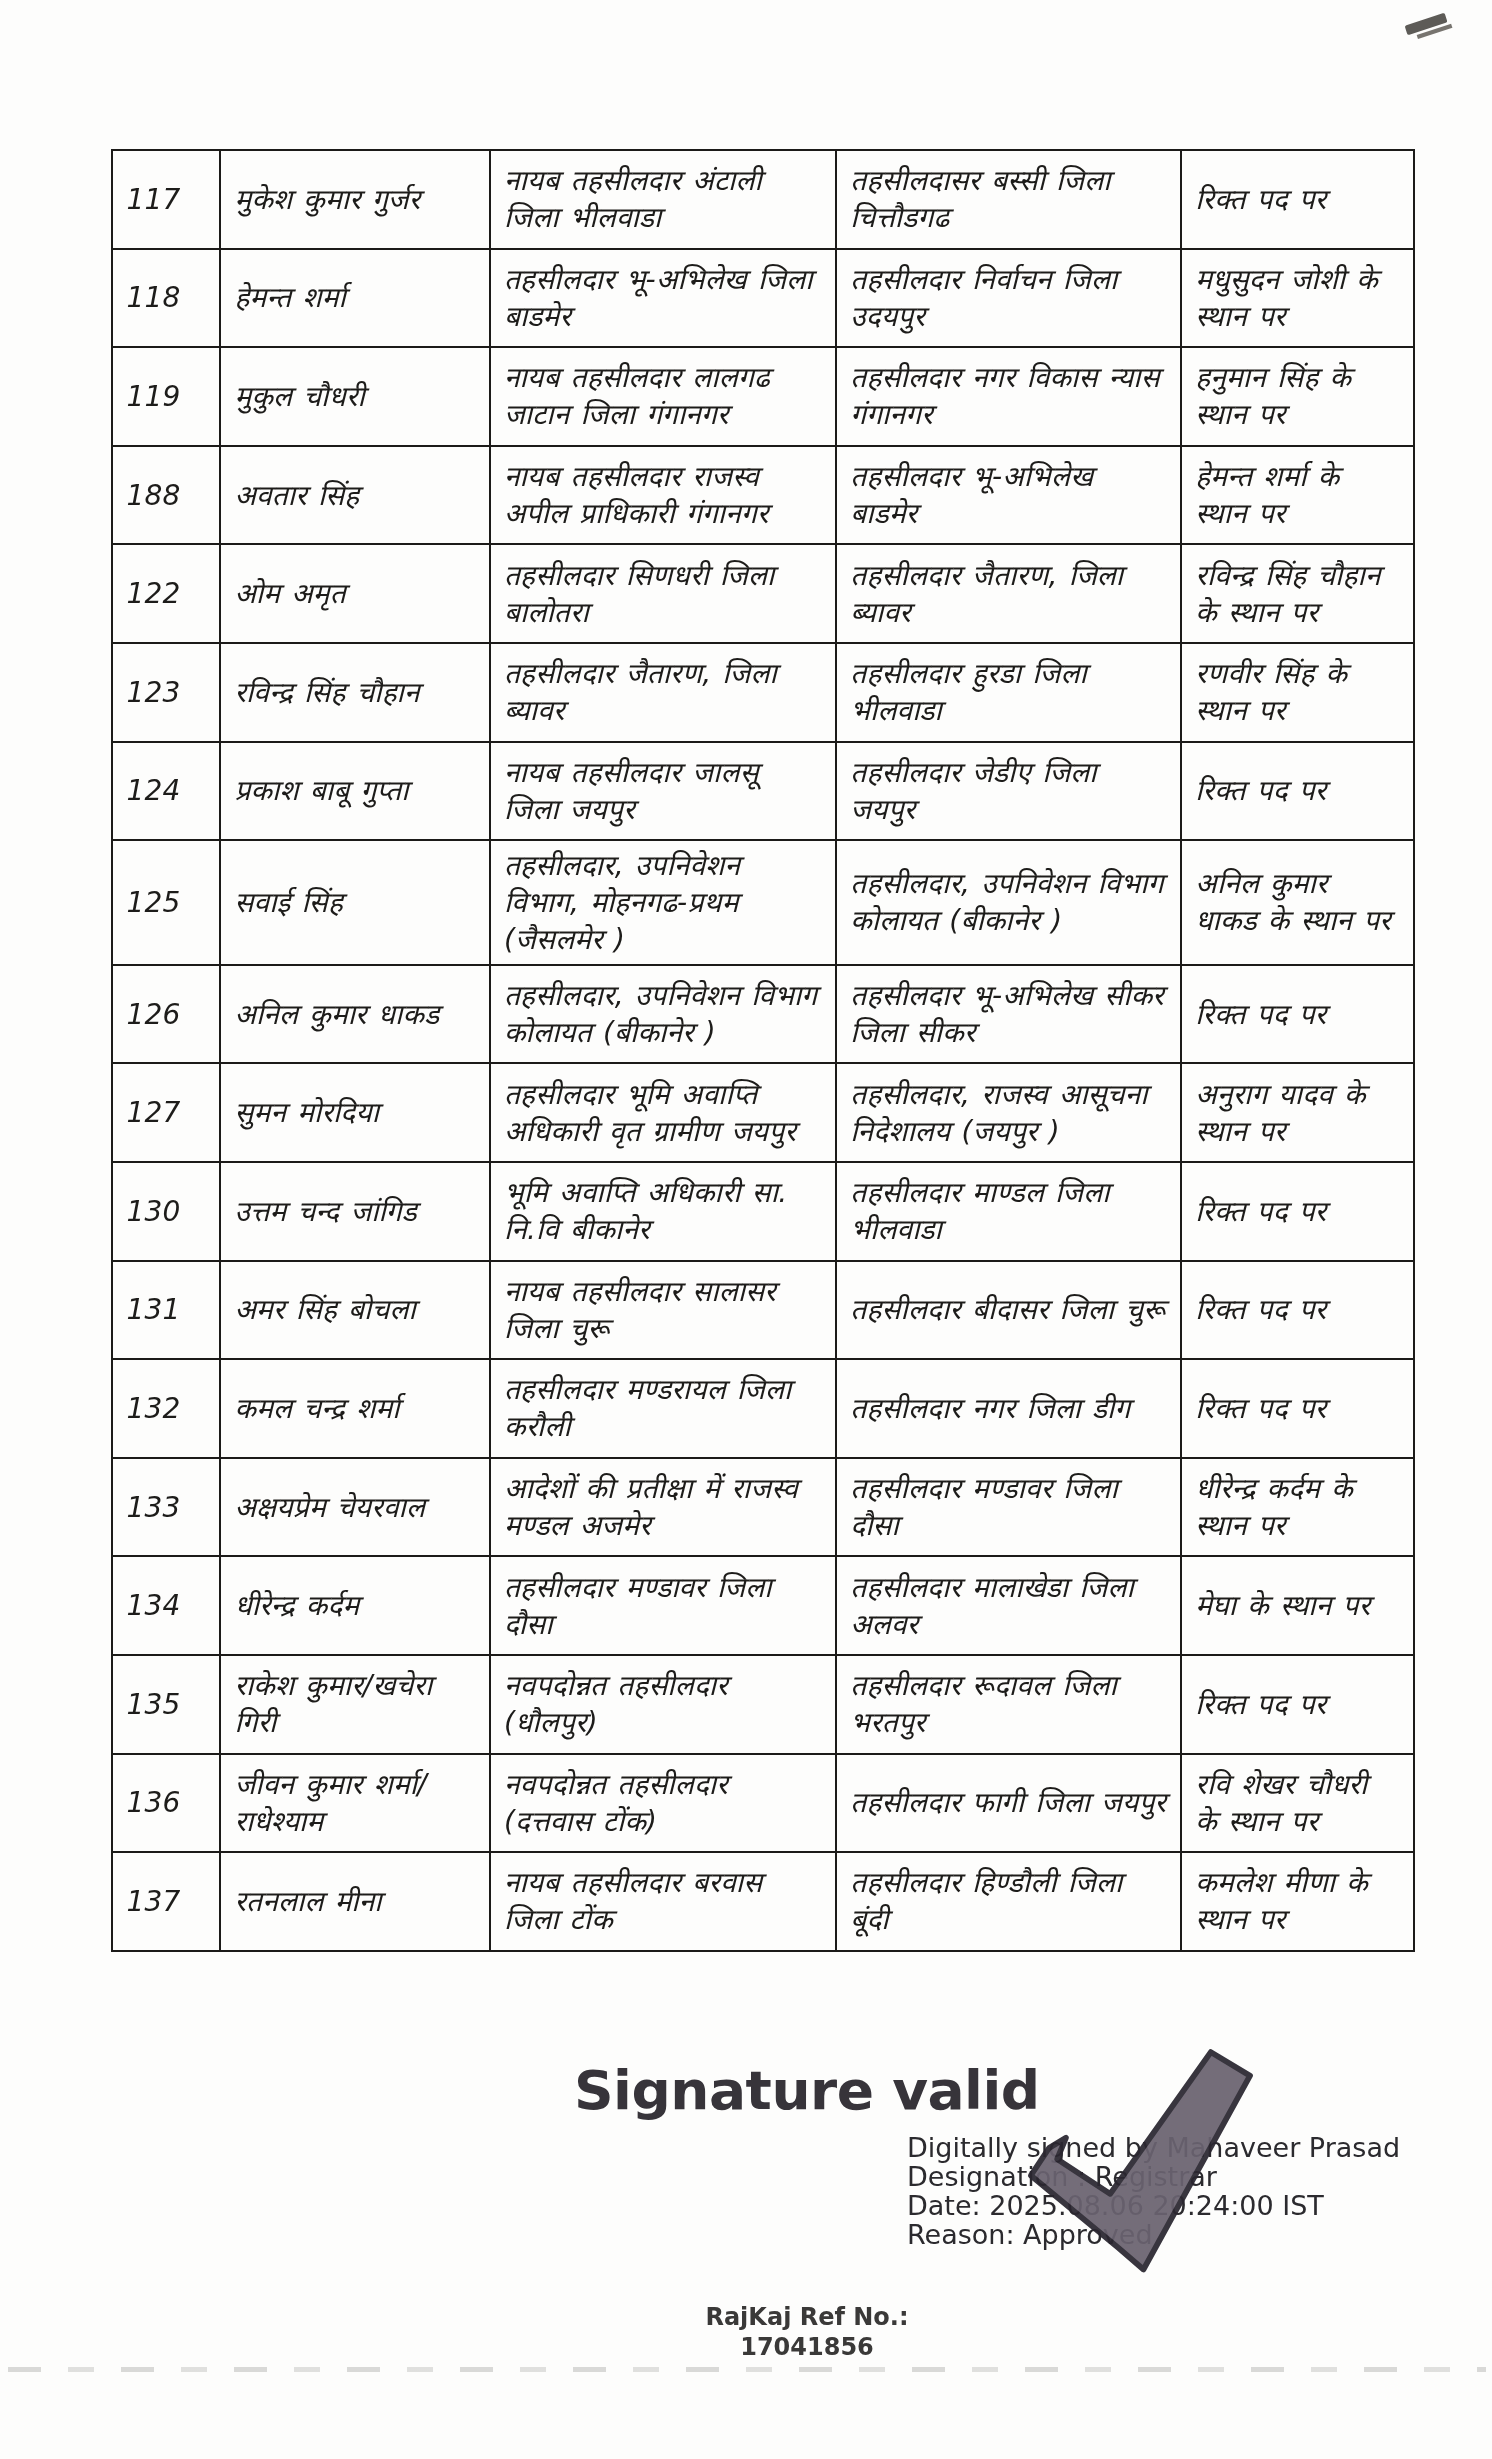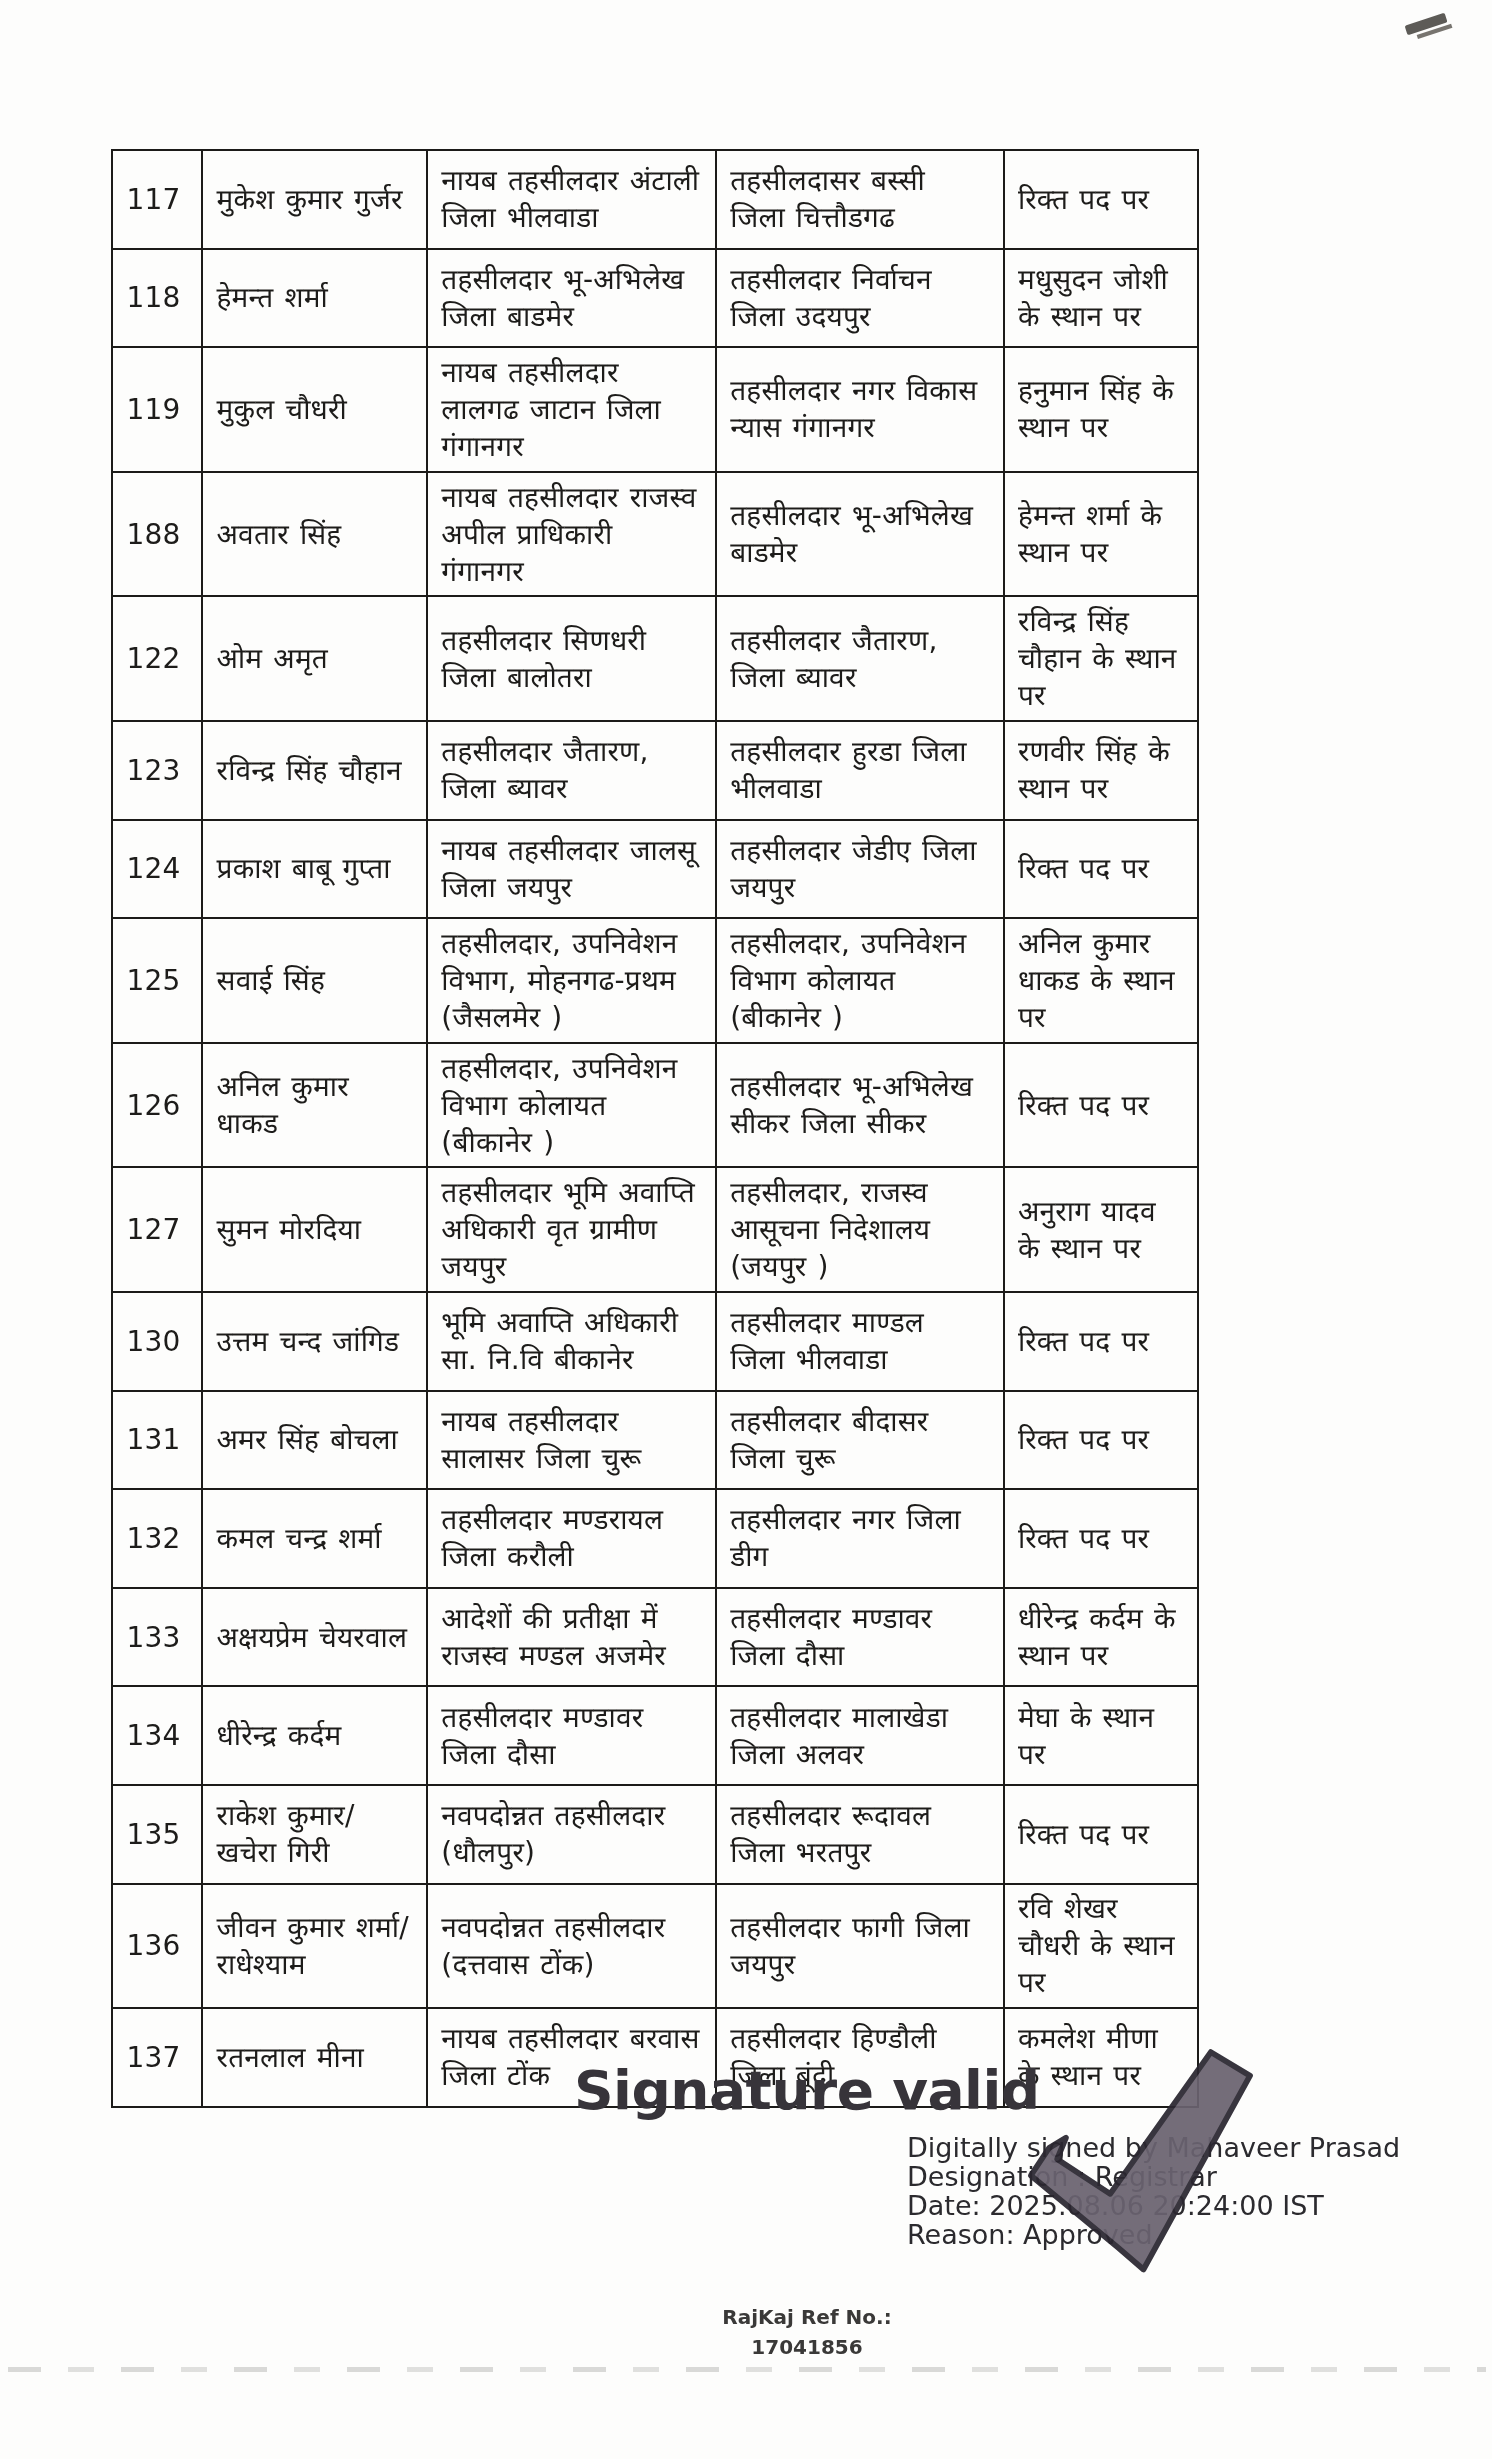--- a/index.html
+++ b/index.html
@@ -9,23 +9,24 @@
     margin:0 auto;
     background:#fdfdfc;
     overflow:hidden;
     font-family:"DejaVu Sans","Liberation Sans",sans-serif;
     color:#171614;
   }
   
   table.transfer{
     position:absolute;
     left:111px;top:149px;
-    width:1088px;
+    width:1304px;
     border-collapse:collapse;
     table-layout:fixed;
+    font-style:italic;
   }
   table.transfer td{
     border:2.5px solid #1c1b19;
     padding:5.8px 13.4px;
     height:85px;               
     vertical-align:middle;
     font-size:28px;
     line-height:37px;
     letter-spacing:0.2px;
     word-spacing:1.9px;
@@ -58,21 +59,21 @@
   .sig-check{
     position:absolute;left:1011px;top:2037px;
     width:279px;height:259px;
     z-index:7;
     transform:rotate(-2deg);
   }
   
   .ref-block{
     position:absolute;left:663px;top:2302px;width:288px;
     text-align:center;
-    font-size:20px;line-height:30px;
+    font-size:24px;line-height:30px;
     font-weight:700;color:#3a3938;
     z-index:3;
   }
   
   .noise-line{
     position:absolute;left:7.7px;top:2367px;width:1478px;height:4.8px;
     background:repeating-linear-gradient(90deg,#cdcdcb 0 33px,transparent 33px 60px,#d6d6d4 60px 86px,transparent 86px 113px);
     opacity:.75;z-index:1;
   }
   .corner-mark{

